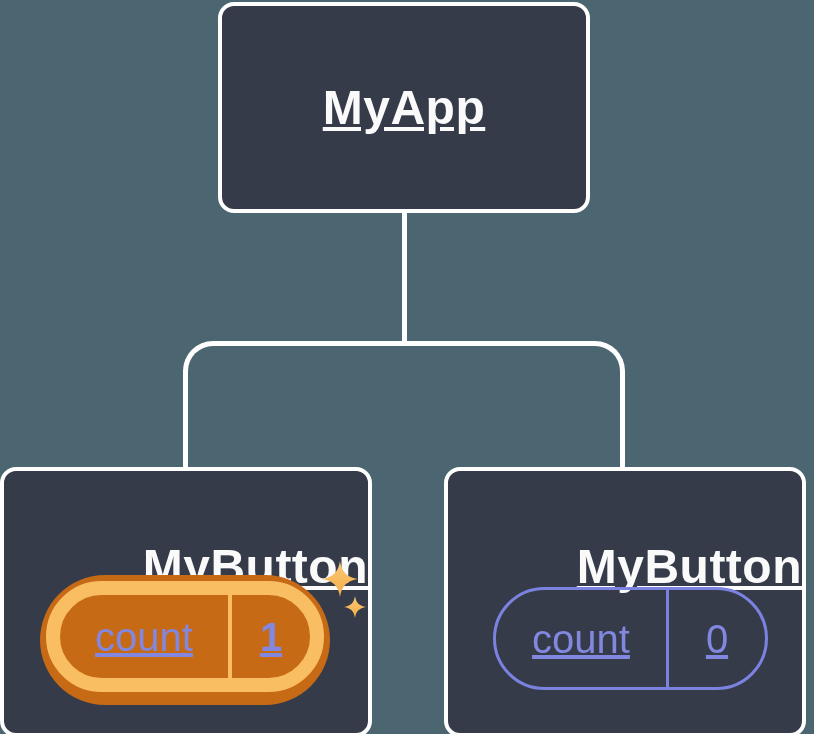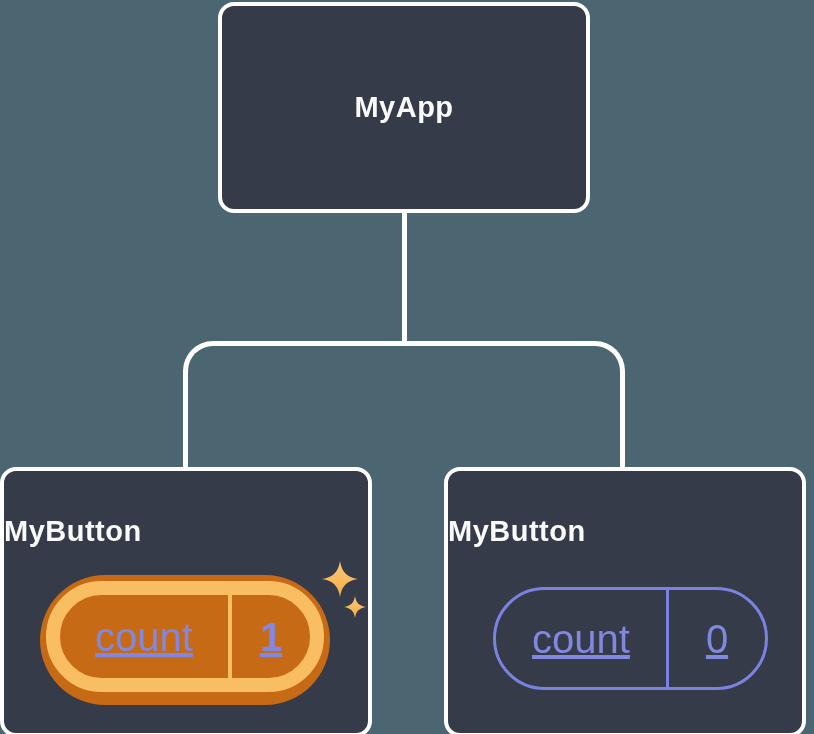--- a/index.html
+++ b/index.html
@@ -23,29 +23,30 @@
   #node-root {
     left: 218px; top: 2px;
     width: 372px; height: 211px;
     display: flex; align-items: center; justify-content: center;
   }
   #node-child-1 { left: 0px;   top: 467px; width: 372px; height: 270px; }
   #node-child-2 { left: 444px; top: 467px; width: 362px; height: 270px; }
 
   .node-title {
     color: #FAFAFA;
-    font-size: 29px;
+    font-size: 48px;
     font-weight: bold;
     letter-spacing: 0.5px;
     line-height: 1;
+    text-decoration: underline;
   }
   .child-title {
     display: block;
-    text-align: left;
-    margin-top: 46px;
+    text-align: right;
+    margin-top: 72px;
   }
 
   
   #connector-stem {
     position: absolute;
     left: 402px; top: 211px;
     width: 5px; height: 132px;
     background: #FFFFFF;
   }
   #connector-branch {

